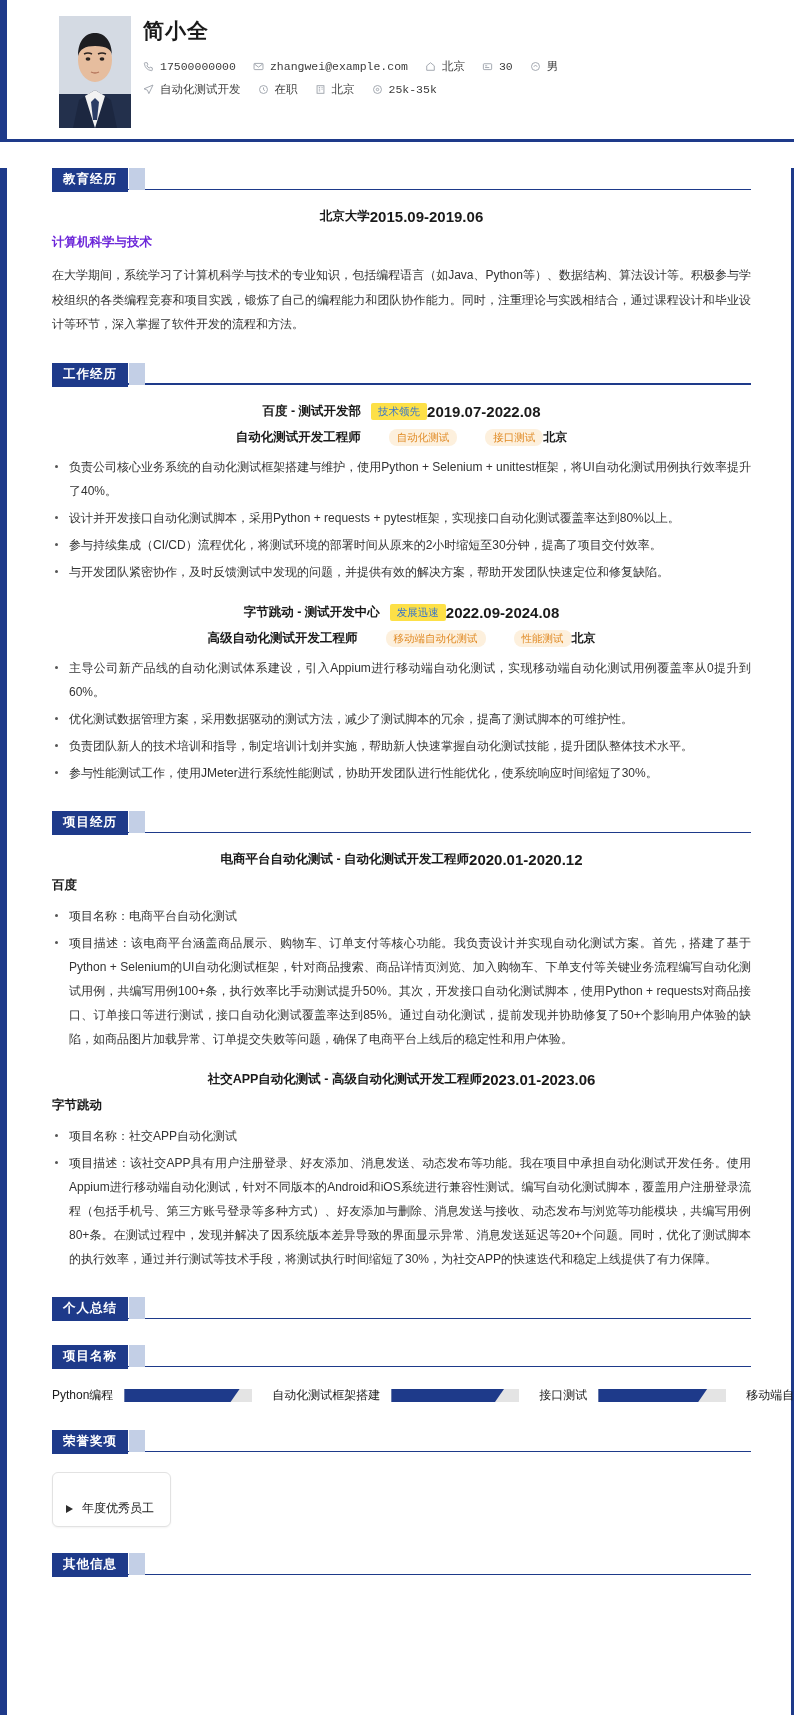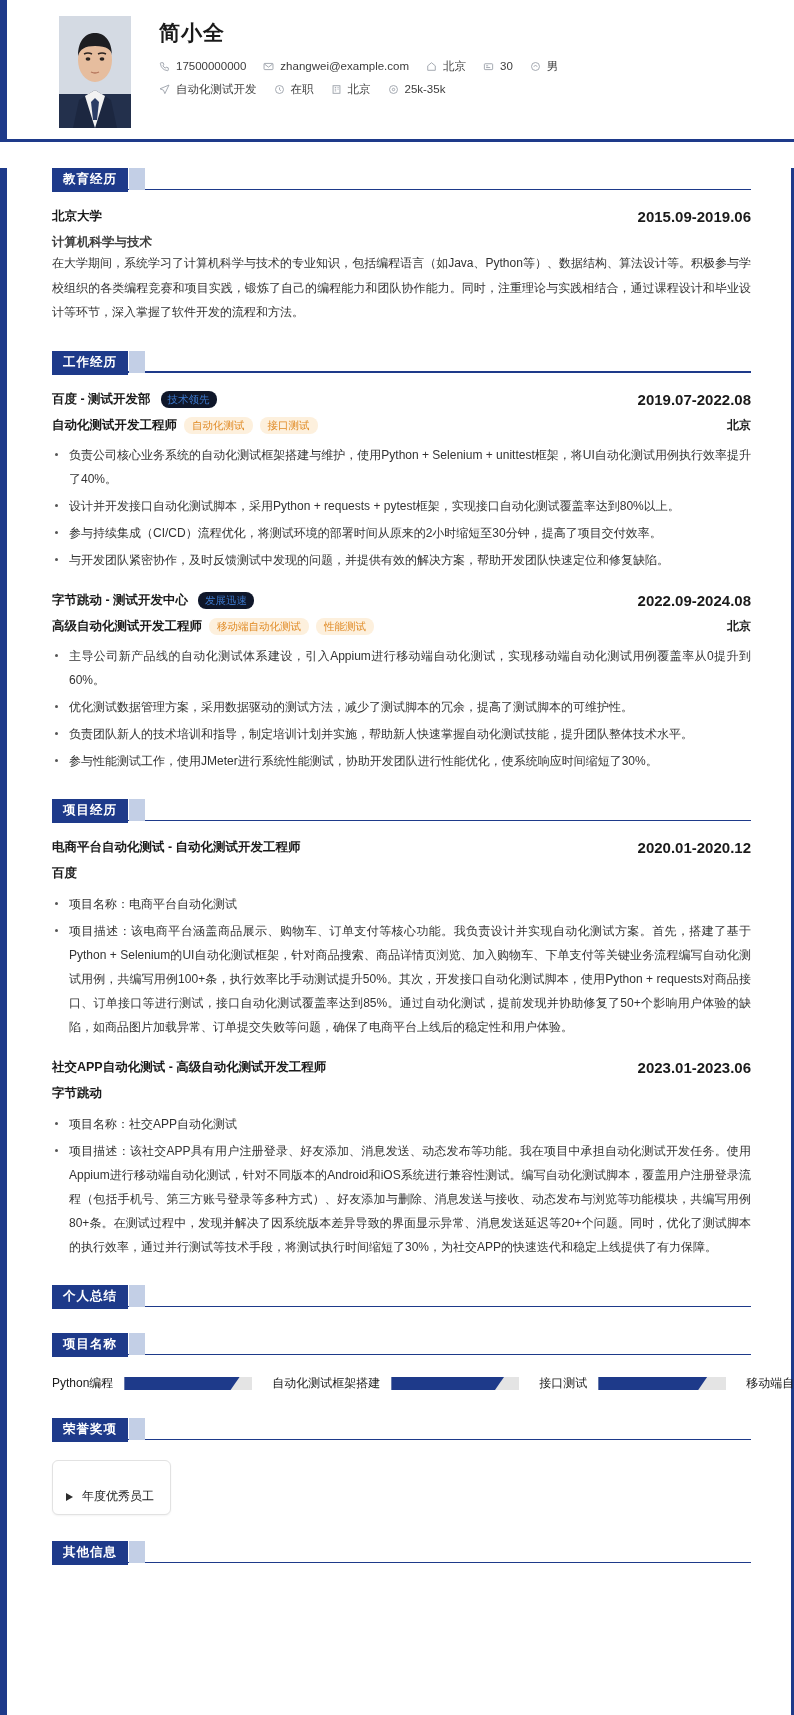--- a/index.html
+++ b/index.html
@@ -32,21 +32,21 @@
     width: 72px;
     height: 112px;
     margin-left: 52px;
     margin-top: 2px;
     overflow: hidden;
     flex: 0 0 auto;
     background: #cfd6e0;
   }
   .photo-wrap svg { display: block; width: 72px; height: 112px; }
 
-  .head-main { margin-left: 28px; padding-top: 6px; flex: 1 1 auto; }
+  .head-main { margin-left: 12px; padding-top: 6px; flex: 1 1 auto; font-family: Liberation Mono, monospace; }
   .name {
     font-size: 21px;
     font-weight: bold;
     color: #1a1a1a;
     letter-spacing: 1px;
     line-height: 1.2;
     margin-bottom: 16px;
   }
   .meta-row {
     display: flex;
@@ -106,21 +106,21 @@
     height: 1.5px;
     background: #1e3a8a;
     z-index: 1;
   }
 
   
   .entry { margin-bottom: 20px; }
   .entry:last-child { margin-bottom: 4px; }
   .row-between {
     display: flex;
-    justify-content: space-between;
+    justify-content: center;
     align-items: center;
     margin-bottom: 9px;
   }
   .row-left { display: flex; align-items: center; flex-wrap: wrap; }
   .org {
     font-size: 12.5px;
     font-weight: bold;
     color: #1a1a1a;
   }
   .date {
@@ -130,47 +130,48 @@
     white-space: nowrap;
   }
   .loc {
     font-size: 12px;
     font-weight: bold;
     color: #1a1a1a;
     white-space: nowrap;
   }
   .tag-blue {
     display: inline-block;
-    background: #0f172a;
+    background: #fde047;
     color: #3b76c9;
     font-size: 10.5px;
     padding: 2px 7px 3px 7px;
     margin-left: 10px;
-    border-radius: 8px;
+    border-radius: 2px;
     line-height: 1.15;
   }
   .tag-orange {
     display: inline-block;
     background: #fdf0dd;
     color: #e08a24;
     font-size: 10.5px;
     padding: 2px 8px 3px 8px;
-    margin-left: 7px;
+    margin-left: 28px;
     border-radius: 8px;
     line-height: 1.15;
   }
   .subtitle {
     font-size: 12.5px;
     font-weight: bold;
     color: #1a1a1a;
   }
   .major {
     font-size: 12.5px;
     font-weight: bold;
-    color: #404040;
+    color: #6d28d9;
+    margin-bottom: 12px;
   }
   .para {
     font-size: 12px;
     line-height: 2.05;
     color: #333;
     text-align: justify;
   }
 
   ul.bullets { list-style: none; margin-top: 6px; }
   ul.bullets li {

